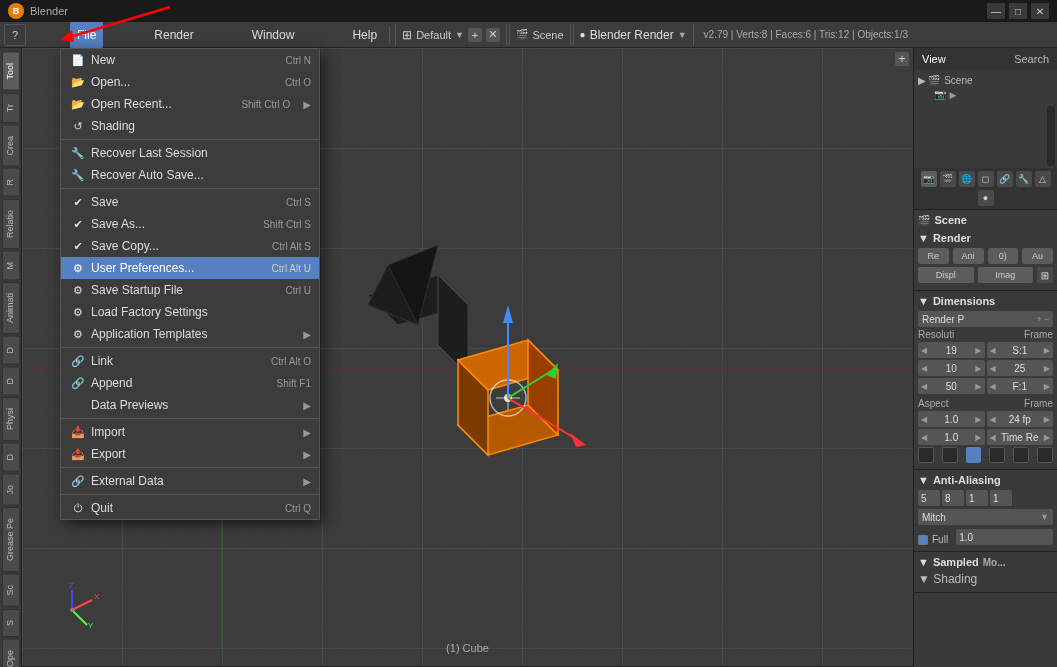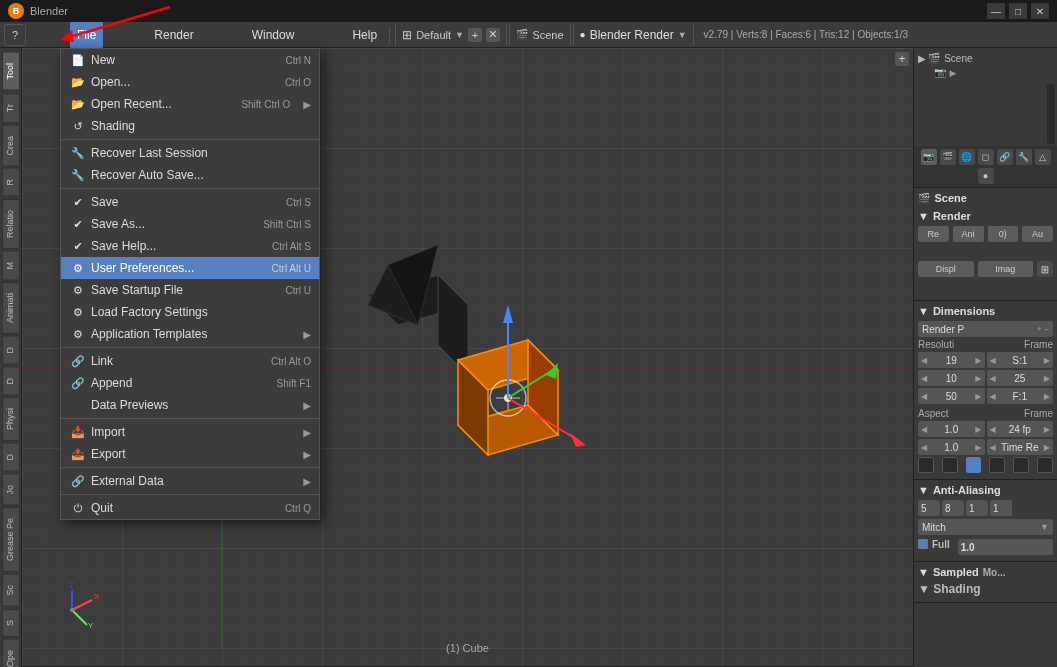--- a/index.html
+++ b/index.html
@@ -372,41 +372,40 @@
       flex: 1;
       font-size: 10px;
       color: #ddd;
     }
     .num-arrow { font-size: 8px; color: #999; cursor: pointer; }
 
     
     .render-btns {
       display: flex;
       gap: 4px;
-      margin-bottom: 19px;
+      margin-bottom: 3px;
     }
     .render-btn {
       flex: 1;
       height: 16px;
       background: #5c5c5c;
       border-radius: 2px;
       font-size: 9px;
       color: #ccc;
       display: flex;
       align-items: center;
       justify-content: center;
       cursor: pointer;
     }
 
     
     .check-row {
-      display: flex; align-items: flex-start; gap: 4px;
+      display: flex; align-items: flex-end; gap: 4px;
       font-size: 10px; color: #bbb;
       margin-bottom: 2px;
-      font-weight: bold;
     }
     .check-box {
       width: 10px; height: 10px;
       background: #3c3c3c;
       border: 1px solid #777;
       border-radius: 1px;
     }
     .check-box.checked {
       background: #5680c2;
     }
@@ -577,20 +576,24 @@
 
       <div id="viewport-bottom">
 
         <span style="flex:1"></span>
 
       </div>
     </div>
 
     <div id="right-panel">
 
+      <div id="right-panel-tabs">
+        <span class="right-tab active">View</span>
+        <span class="right-tab">Search</span>
+      </div>
 
       <div class="scene-tree">
         <div class="tree-item">
           <span class="tree-icon">▶</span>
           <span style="font-size:10px">🎬</span>
           <span>Scene</span>
         </div>
 
         <div style="padding:2px 0 2px 16px;display:flex;align-items:center;gap:3px">
           <span style="font-size:10px">📷</span>
@@ -847,21 +850,21 @@
     <div class="menu-item-left">
       <span class="menu-item-icon">✔</span>
       <span>Save As...</span>
     </div>
     <span class="menu-item-shortcut">Shift Ctrl S</span>
   </div>
 
   <div class="menu-item">
     <div class="menu-item-left">
       <span class="menu-item-icon">✔</span>
-      <span>Save Help...</span>
+      <span>Save Copy...</span>
     </div>
     <span class="menu-item-shortcut">Ctrl Alt S</span>
   </div>
 
   <div class="menu-item highlighted">
     <div class="menu-item-left">
       <span class="menu-item-icon">⚙</span>
       <span>User Preferences...</span>
     </div>
     <span class="menu-item-shortcut">Ctrl Alt U</span>

